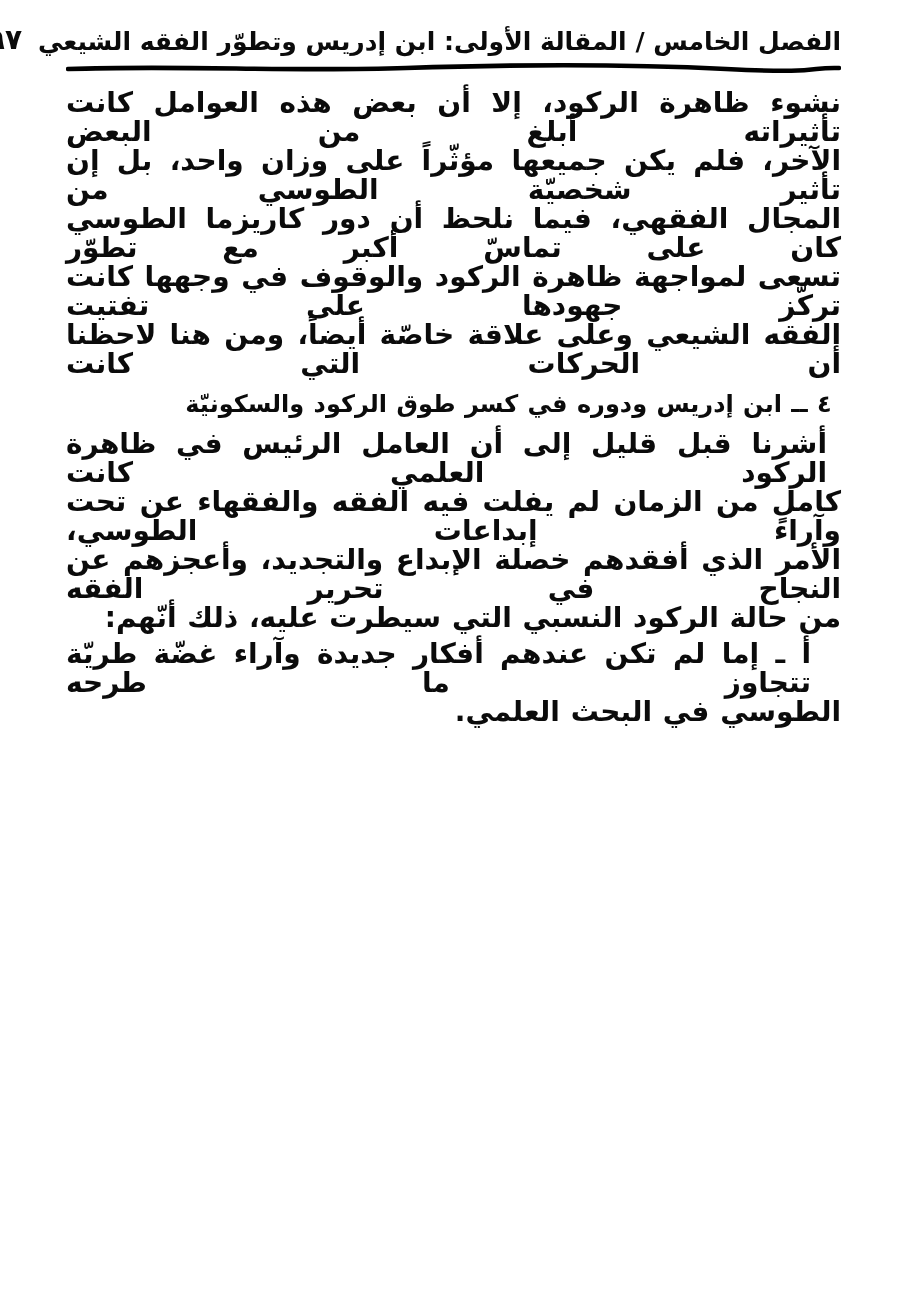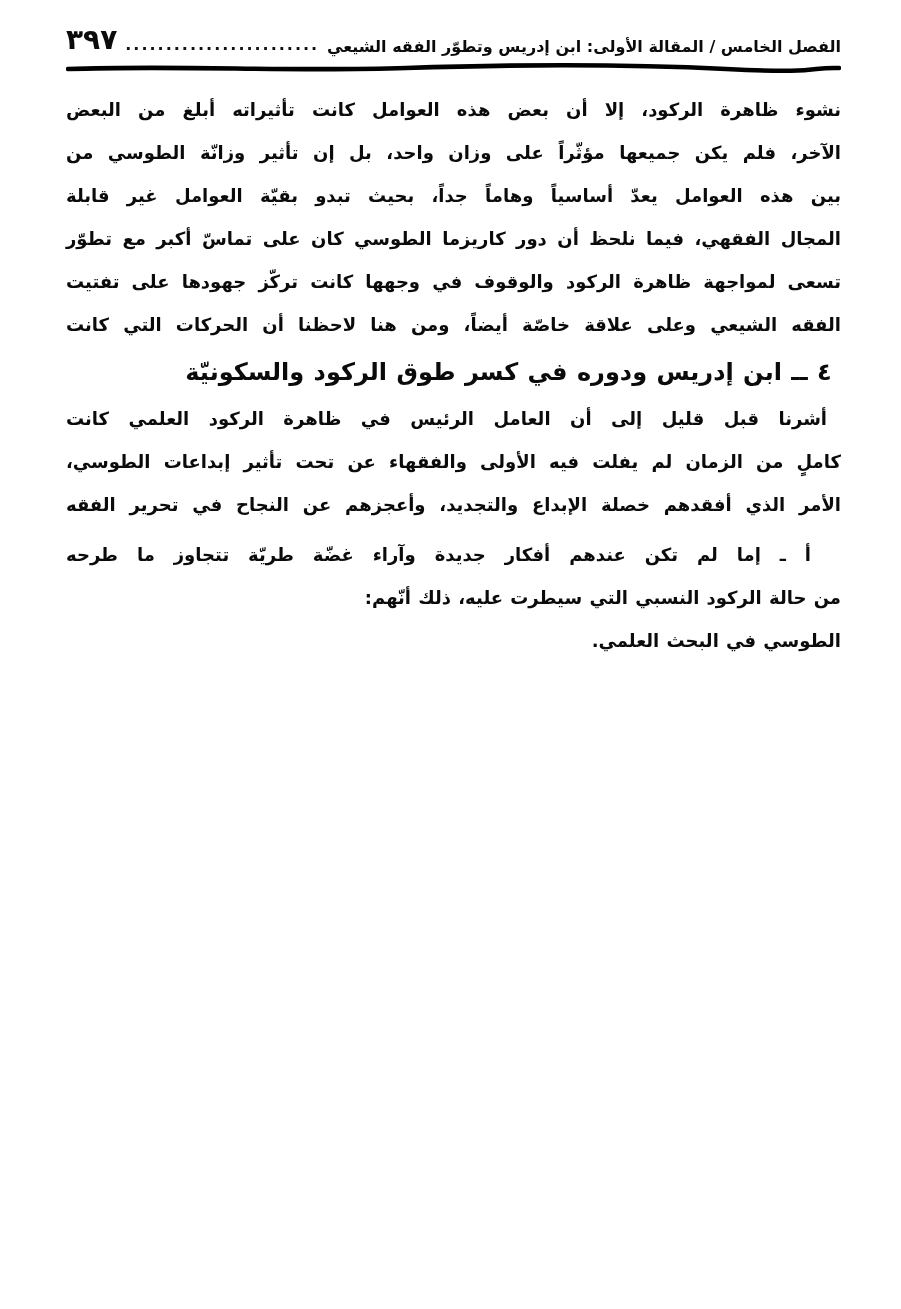--- a/index.html
+++ b/index.html
@@ -19,21 +19,21 @@
   
   .running-header {
     display: flex;
     align-items: flex-end;
     gap: 8px;
     direction: rtl;
     height: 34px;
   }
   .running-header .title {
     white-space: nowrap;
-    font-size: 16px;
+    font-size: 25px;
     letter-spacing: 0;
     flex: 0 0 auto;
   }
   .running-header .dots {
     flex: 1 1 auto;
     overflow: hidden;
     white-space: nowrap;
     direction: ltr;
     text-align: left;
     font-size: 16px;
@@ -44,22 +44,22 @@
   .running-header .pagenum {
     flex: 0 0 auto;
     font-size: 28px;
     padding-bottom: 0;
   }
   .header-rule { display:block; width: 100%; height: 12px; margin-top: 6px; }
 
   
   .body-text { margin-top: 14px; }
   .line {
-    font-size: 18px;
-    line-height: 43px;
+    font-size: 28px;
+    line-height: 29px;
     text-align: justify;
     text-align-last: justify;
     -moz-text-align-last: justify;
     word-spacing: 1px;
   }
   .line.end {
     text-align-last: right;
     -moz-text-align-last: right;
   }
   .line.indent  { padding-right: 14px; }
@@ -87,31 +87,30 @@
     <span class="dots">..............................................................................</span>
     <span class="pagenum">٣٩٧</span>
   </div>
 
   <svg class="header-rule" viewBox="0 0 775 12" preserveAspectRatio="none" aria-hidden="true">
     <path d="M 2 7 C 120 3, 220 10, 340 6 S 560 2, 660 7 S 740 5, 773 6" fill="none" stroke="#000000" stroke-width="4.6" stroke-linecap="round"></path>
   </svg>
 
   <div class="body-text">
     <div class="line">نشوء ظاهرة الركود، إلا أن بعض هذه العوامل كانت تأثيراته أبلغ من البعض</div>
-    <div class="line">الآخر، فلم يكن جميعها مؤثّراً على وزان واحد، بل إن تأثير وزانّة الطوسي من</div>
-    <div class="line">بين هذه العوامل يعدّ أساسياً وهاماً جداً، بحيث تبدو بقيّة العوامل غير قابلة</div>
+    <div class="line">الآخر، فلم يكن جميعها مؤثّراً على وزان واحد، بل إن تأثير شخصيّة الطوسي من</div>
     <div class="line">المجال الفقهي، فيما نلحظ أن دور كاريزما الطوسي كان على تماسّ أكبر مع تطوّر</div>
     <div class="line">تسعى لمواجهة ظاهرة الركود والوقوف في وجهها كانت تركّز جهودها على تفتيت</div>
     <div class="line">الفقه الشيعي وعلى علاقة خاصّة أيضاً، ومن هنا لاحظنا أن الحركات التي كانت</div>
 
     <div class="line heading">٤ ــ ابن إدريس ودوره في كسر طوق الركود والسكونيّة</div>
 
     <div class="line indent">أشرنا قبل قليل إلى أن العامل الرئيس في ظاهرة الركود العلمي كانت</div>
-    <div class="line">كاملٍ من الزمان لم يفلت فيه الأولى والفقهاء عن تحت تأثير إبداعات الطوسي،</div>
+    <div class="line">كاملٍ من الزمان لم يفلت فيه الفقه والفقهاء عن تحت وآراء إبداعات الطوسي،</div>
     <div class="line">الأمر الذي أفقدهم خصلة الإبداع والتجديد، وأعجزهم عن النجاح في تحرير الفقه</div>
+    <div class="line end">من حالة الركود النسبي التي سيطرت عليه، ذلك أنّهم:</div>
+
     <div class="line indent2 para">أ ـ إما لم تكن عندهم أفكار جديدة وآراء غضّة طريّة تتجاوز ما طرحه</div>
-
-    <div class="line end">من حالة الركود النسبي التي سيطرت عليه، ذلك أنّهم:</div>
     <div class="line end">الطوسي في البحث العلمي.</div>
 
   </div>
 
 </div>
 
 </body></html>

